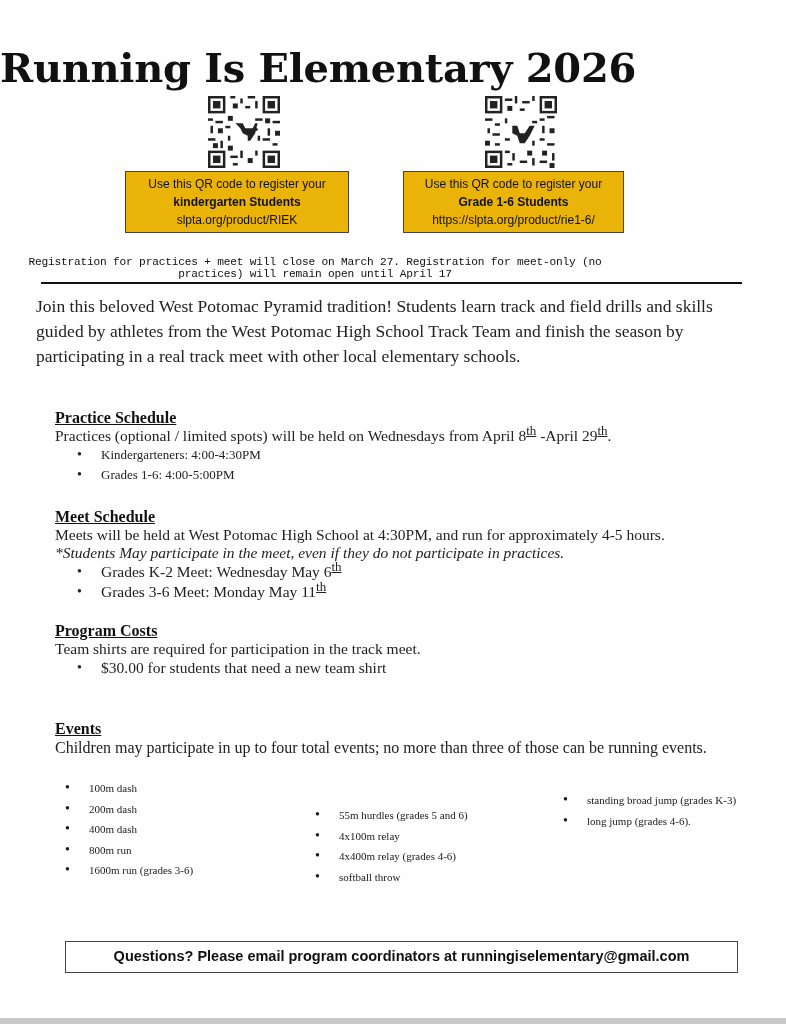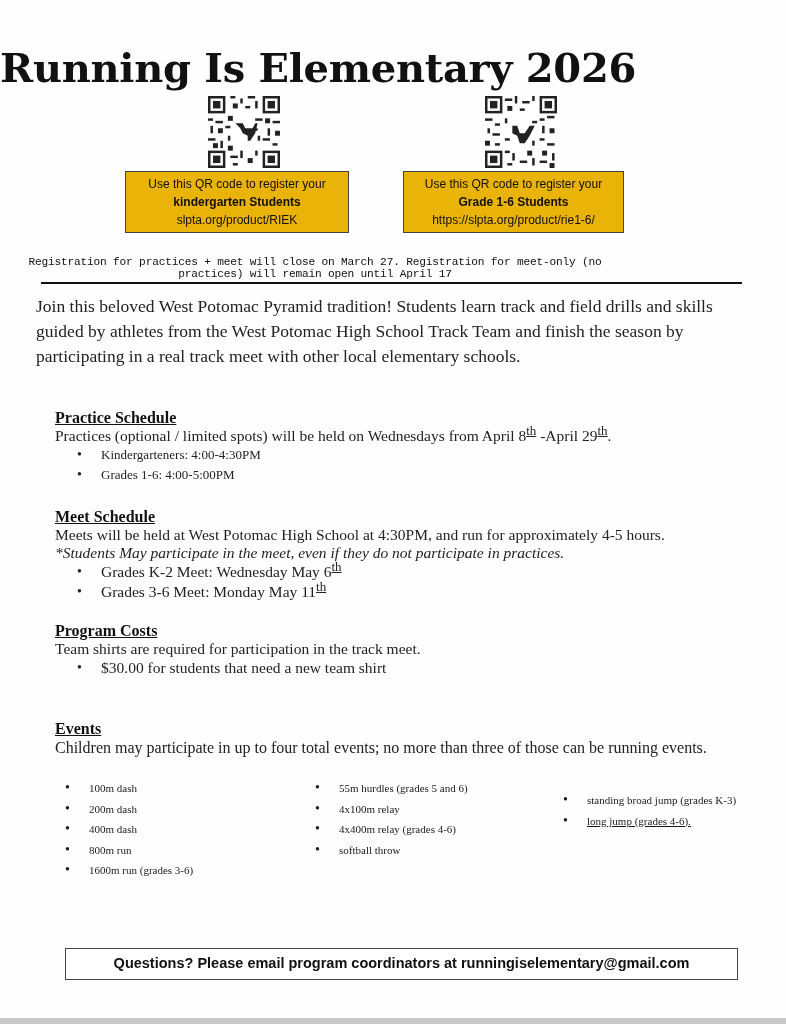--- a/index.html
+++ b/index.html
@@ -60,21 +60,21 @@
   .col { position: absolute; top: 0; }
   .col li { font-size: 11px; line-height: 20.6px; }
   .col1 { left: 0; width: 230px; }
   .col2 { left: 250px; width: 230px; }
   .col3 { left: 498px; width: 210px; }
 
   .contact-box {
     position: absolute; top: 941px; left: 65px; width: 673px; height: 32px;
     border: 1.5px solid #444; box-sizing: border-box; background: #fff;
     font-family: "Liberation Sans", sans-serif; font-weight: bold; font-size: 14.5px;
-    text-align: center; line-height: 29px; color: #111; margin-top: 7px;
+    text-align: center; line-height: 29px; color: #111;
   }
 </style>
 </head>
 <body>
 
 <div class="page">
 
   <div class="title">Running Is Elementary 2026</div>
 
   <div class="qr qr-left">
@@ -230,27 +230,27 @@
 
   <div class="events-cols">
     <ul class="col col1">
       <li>100m dash</li>
       <li>200m dash</li>
       <li>400m dash</li>
       <li>800m run</li>
       <li style="width:110px;">1600m run (grades 3-6)</li>
     </ul>
     <ul class="col col2">
-      <li style="width:130px;">55m hurdles (grades 5 and 6)</li>
+      <li style="width:130px;margin-top:27px;">55m hurdles (grades 5 and 6)</li>
       <li>4x100m relay</li>
       <li style="width:120px;">4x400m relay (grades 4-6)</li>
       <li>softball throw</li>
     </ul>
     <ul class="col col3">
       <li style="width:150px;margin-top:12px;">standing broad jump (grades K-3)</li>
-      <li style="width:110px;text-decoration:underline;">long jump (grades 4-6).</li>
+      <li style="width:110px;">long jump (grades 4-6).</li>
     </ul>
   </div>
 
   <div class="contact-box">Questions? Please email program coordinators at runningiselementary@gmail.com</div>
 </div>
 
 <div class="bottom-bar"></div>
 
 </body></html>

